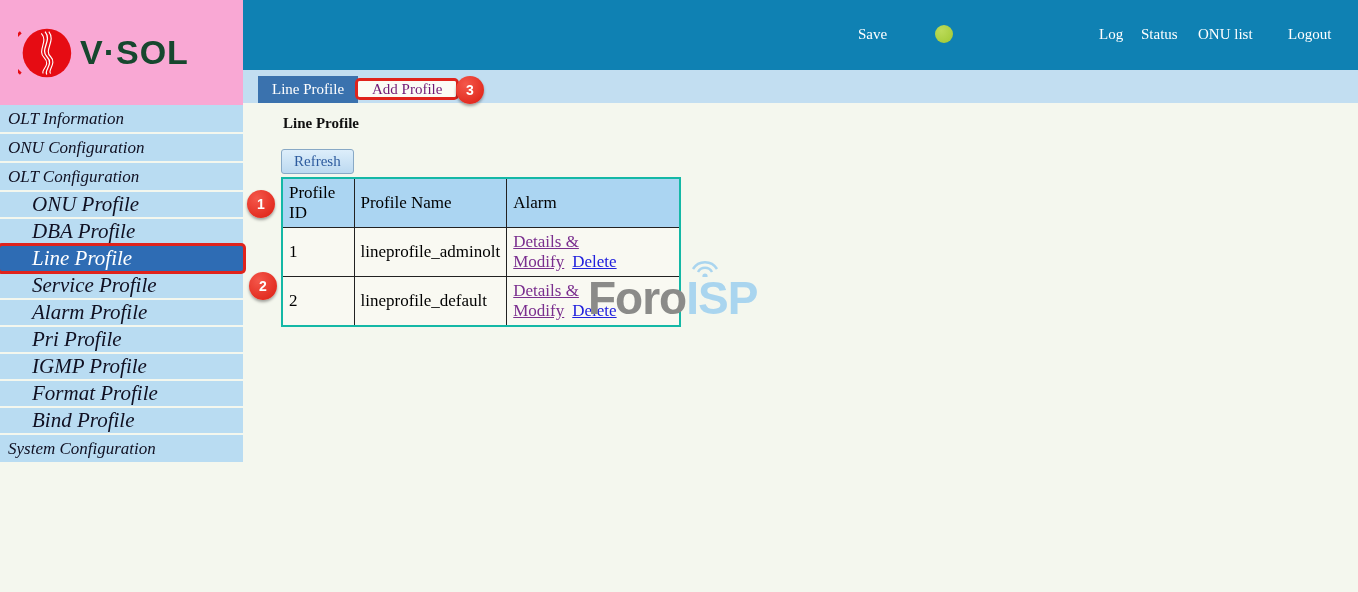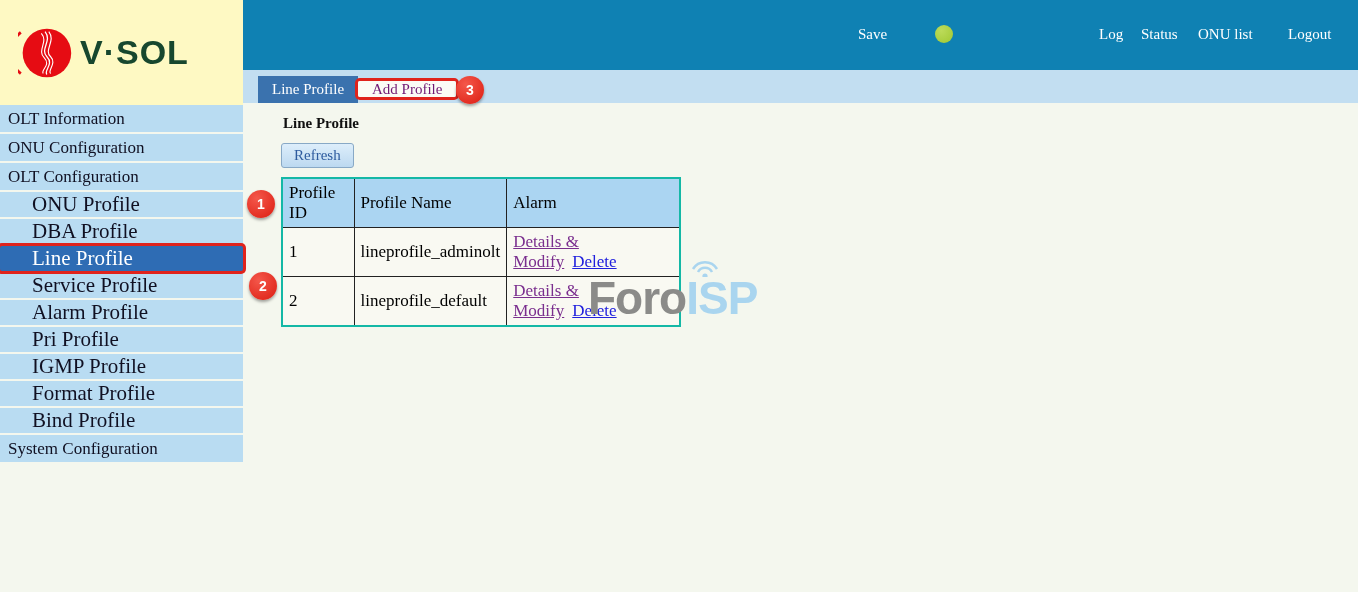--- a/index.html
+++ b/index.html
@@ -7,53 +7,53 @@
   body { font-family:"Liberation Serif", serif; }
   .app { position:relative; width:1358px; height:592px; background:#f4f7ee; overflow:hidden; }
 
   
   .topbar { position:absolute; left:243px; top:0; width:1115px; height:70px; background:#0f81b3; }
   .topbar .tb-item { position:absolute; top:26px; color:#ffffff; font-size:15px; cursor:pointer; }
   .status-dot { position:absolute; left:692px; top:25px; width:18px; height:18px; border-radius:50%;
                 background:radial-gradient(circle at 35% 30%, #bcdb5a, #a0c832); }
 
   
-  .logo-panel { position:absolute; left:0; top:0; width:243px; height:105px; background:#fef9c3;
+  .logo-panel { position:absolute; left:0; top:0; width:243px; height:105px; background:#f9a8d4;
                 display:flex; align-items:center; padding-left:18px; }
   .logo-text { font-family:"Liberation Sans", sans-serif; font-weight:bold; font-size:34px;
                color:#17472e; letter-spacing:1px; margin-left:6px; }
 
   
   .tabbar { position:absolute; left:243px; top:70px; width:1115px; height:33px; background:#c2def1; }
   .tab { position:absolute; top:6px; height:27px; line-height:27px; padding:0 14px; font-size:15px; cursor:pointer; }
   .tab-active { left:15px; background:#3a72ae; color:#ffffff; }
   .tab-inactive { left:115px; background:#fbfbf5; color:#701a75; }
 
   
   .sidebar { position:absolute; left:0; top:105px; width:243px; }
-  .side-item { background:#b9dcf2; color:#101022; margin-bottom:2px; cursor:pointer; white-space:nowrap; }
+  .side-item { background:#b9dcf2; color:#101022; margin-bottom:2px; cursor:pointer; white-space:nowrap;font-style:italic; }
   .lv1 { height:27px; line-height:27px; padding-left:8px; font-size:17px; }
   .lv2 { height:25px; line-height:25px; padding-left:32px; font-size:21px; }
   .side-active { background:#2e6cb4; color:#ffffff; }
 
   
   .annotated { box-shadow:0 0 0 3px #e0231c; border-radius:2px; position:relative; z-index:5; }
   .step-circle { position:absolute; width:28px; height:28px; border-radius:50%;
                  background:radial-gradient(circle at 35% 30%, #f4574a, #dc1d12);
                  color:#fff; font:bold 14px "Liberation Sans", sans-serif;
                  display:flex; align-items:center; justify-content:center;
                  box-shadow:0 2px 3px rgba(0,0,0,.35); z-index:10; }
   .step-1 { left:247px; top:190px; }
   .step-2 { left:249px; top:272px; }
   .step-3 { left:456px; top:76px; }
 
   
   .main { position:absolute; left:243px; top:103px; width:1115px; height:489px; }
   .page-heading { position:absolute; left:40px; top:12px; font-size:15px; font-weight:bold; color:#101010; }
-  .refresh-btn { position:absolute; left:38px; top:40px; padding:3px 12px; font-size:15px;
+  .refresh-btn { position:absolute; left:38px; top:46px; padding:3px 12px; font-size:15px;
                  font-family:"Liberation Serif", serif; color:#2d5b9e;
                  background:linear-gradient(#ddeefb,#bcd9f0); border:1px solid #88a9c6;
                  border-radius:3px; cursor:pointer; }
   .profile-table { position:absolute; left:38px; top:74px; border-collapse:collapse;
                    border:2px solid #14b8a6; font-size:17px; }
   .profile-table th, .profile-table td { border:1px solid #222; padding:4px 6px; text-align:left; }
   .profile-table th { background:#abd5f2; font-weight:normal; }
   .profile-table td { background:#f9f9f2; }
   .col-id { width:72px; } .col-name { width:133px; } .col-action { width:173px; }
   .lnk { color:#2020dd; text-decoration:underline; cursor:pointer; }

